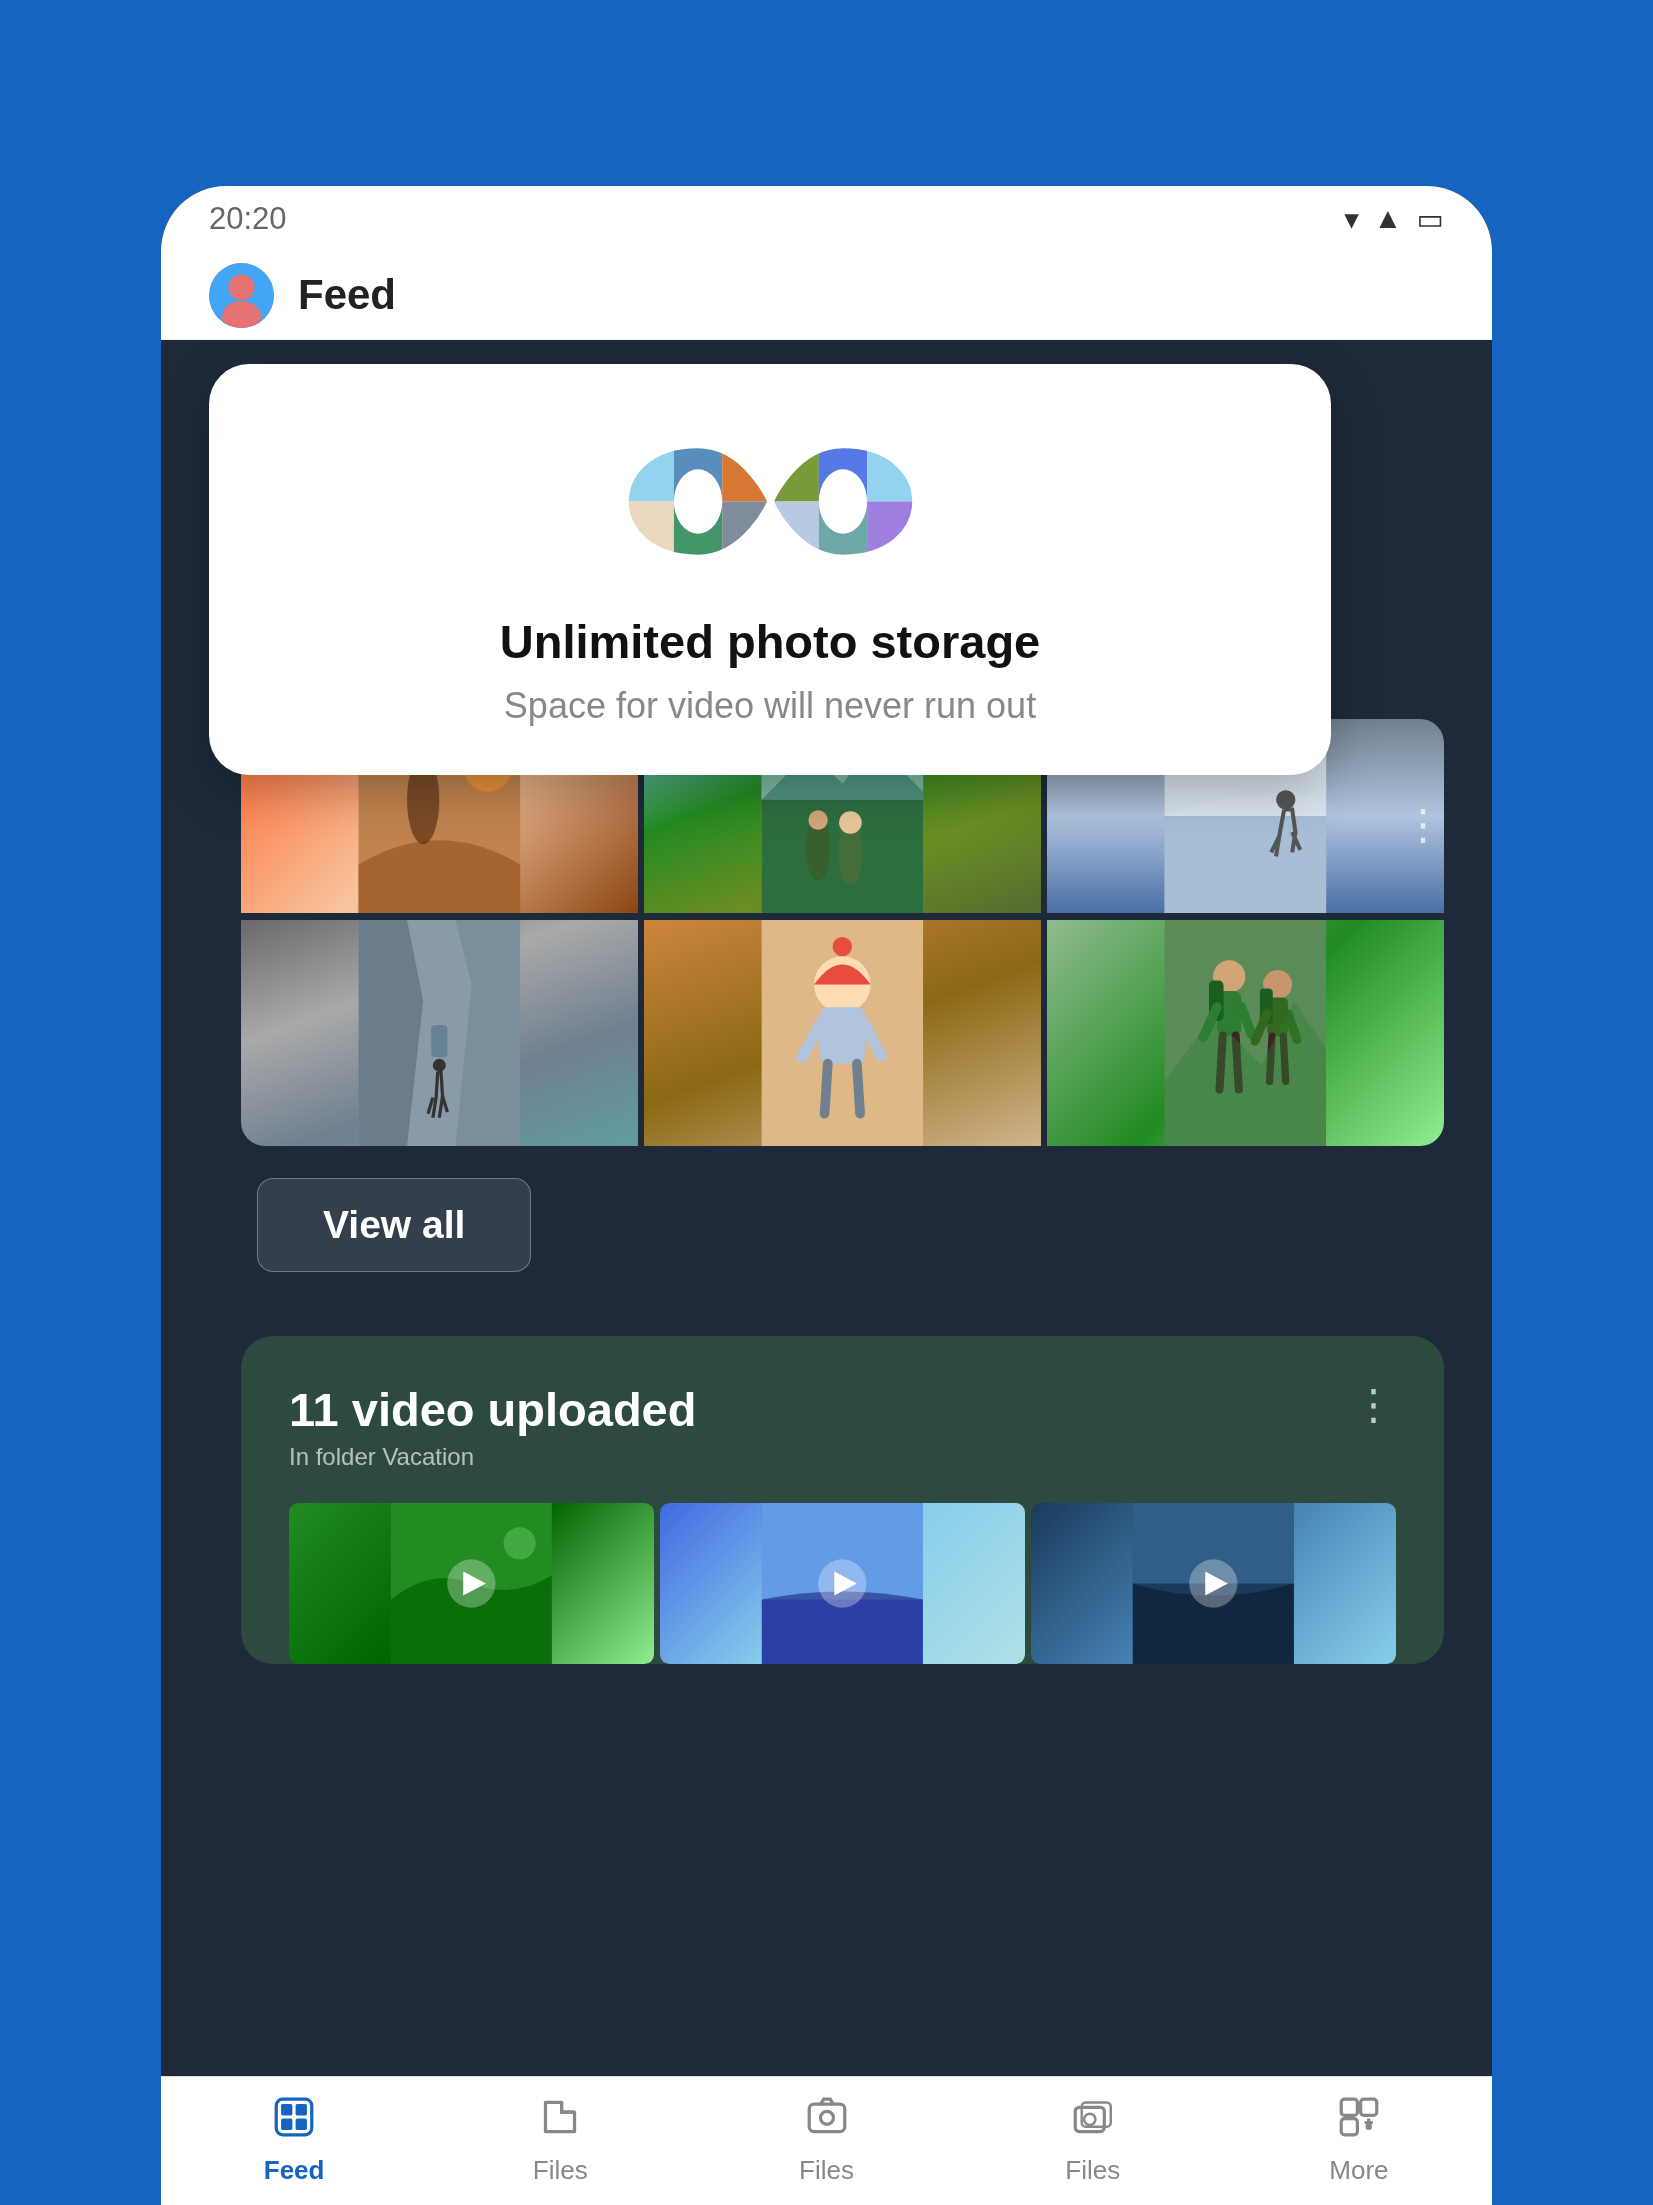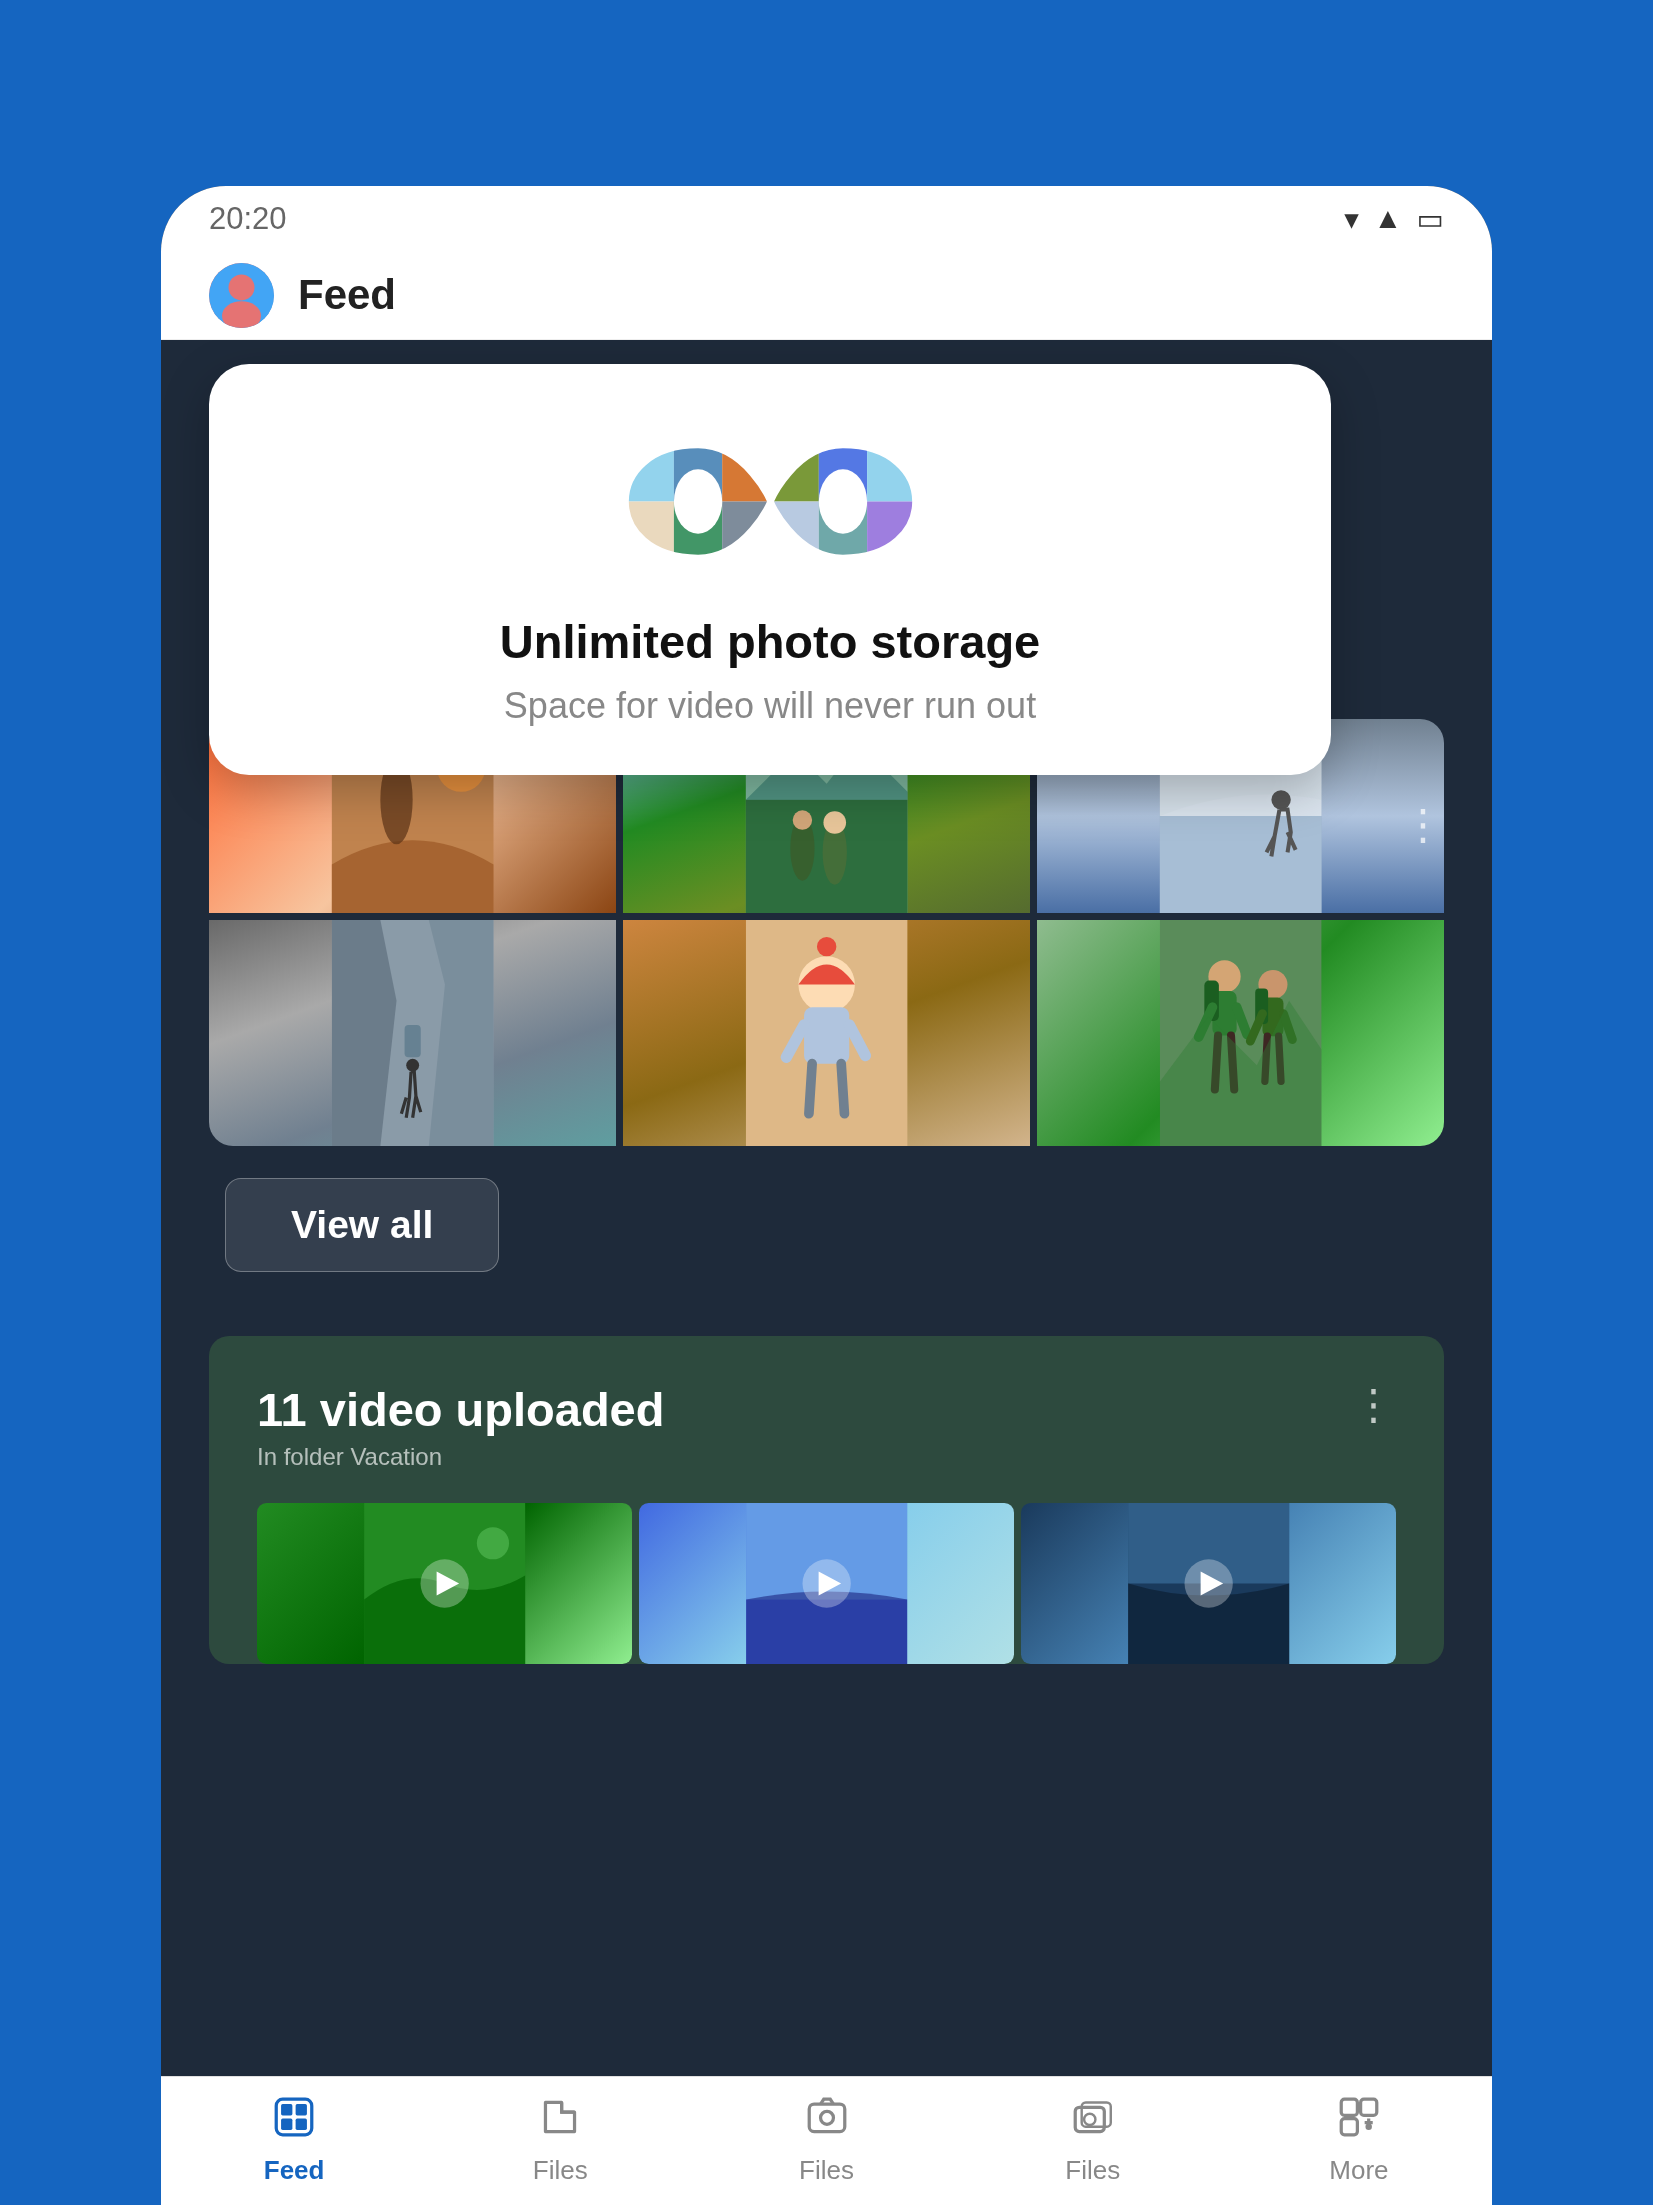--- a/index.html
+++ b/index.html
@@ -87,20 +87,21 @@
       font-size: 42px;
       font-weight: 700;
       color: #222;
     }
 
     
     .scroll-area {
       background: #1e2a3a;
       overflow: hidden;
       position: relative;
+      padding-left: 32px;
     }
 
     
     .promo-card {
       position: absolute;
       top: 24px;
       left: 48px;
       right: 161px;
       background: white;
       border-radius: 40px;
@@ -174,21 +175,21 @@
       color: white;
       font-size: 39px;
       font-weight: 600;
       cursor: pointer;
     }
 
     
     .video-card {
       margin: 32px 48px 0 48px;
       background: #2d4a3e;
-      border-radius: 20px;
+      border-radius: 32px;
       padding: 48px 48px 0 48px;
       overflow: hidden;
     }
     .video-card-header {
       display: flex;
       justify-content: space-between;
       align-items: flex-start;
       margin-bottom: 16px;
     }
     .video-card-title {

